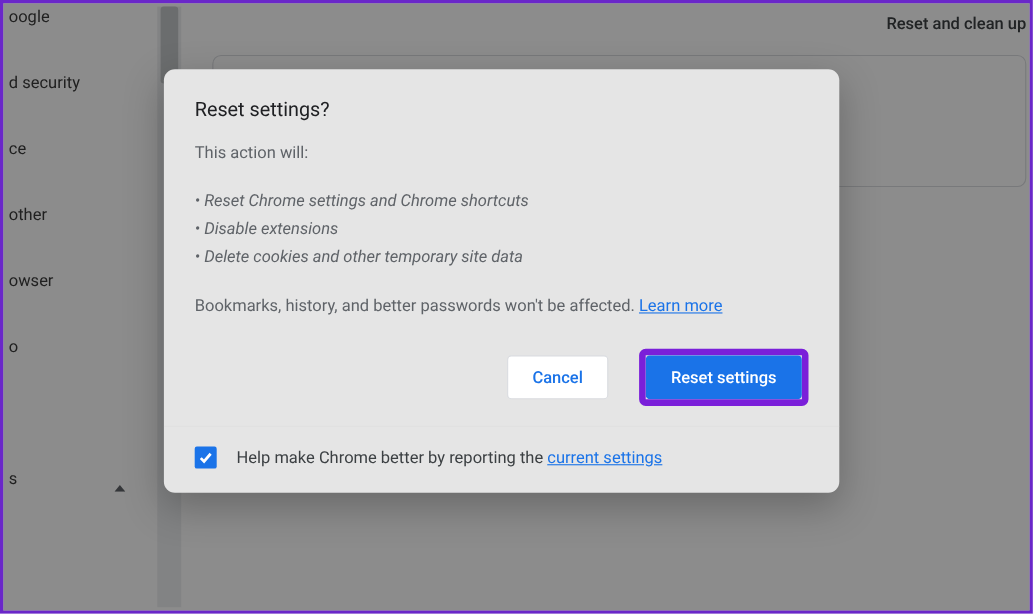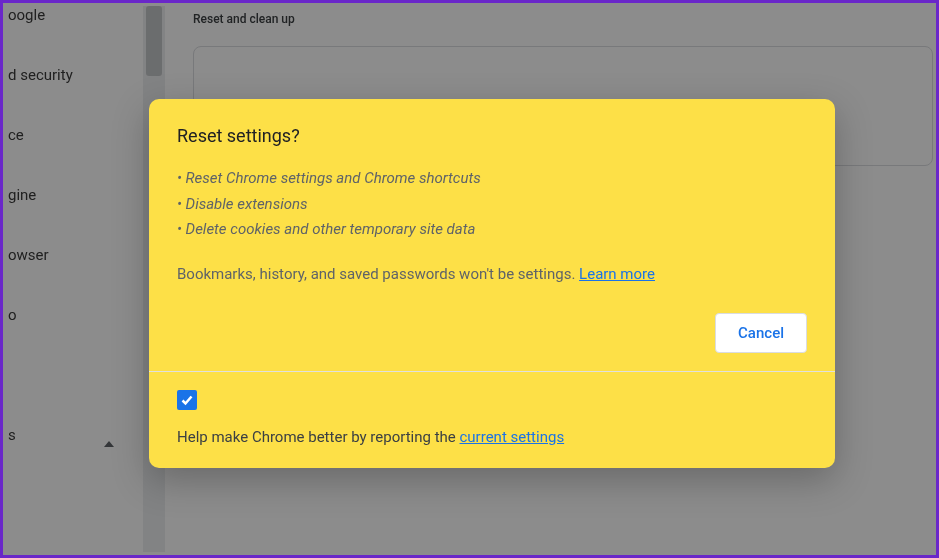--- a/index.html
+++ b/index.html
@@ -62,45 +62,45 @@
     }
 
     
     .main {
       flex: 1;
       background: #fff;
       padding: 0 0 0 28px;
       position: relative;
     }
     .section-title {
-      font-size: 12px;
+      font-size: 15px;
       color: #3c4043;
       font-weight: 500;
       padding: 6px 0 10px 0;
+      text-align: right;
     }
     .card {
       margin-top: 10px;
       border: 1px solid #dadce0;
       border-radius: 8px;
       height: 120px;
       width: 100%;
     }
 
     
     .dialog {
       position: absolute;
       top: 63px;
       left: 149px;
-      width: 686px;
-      background: #fde047;
+      width: 614px;
+      background: #e5e5e5;
       border-radius: 10px;
       box-shadow: 0 12px 36px rgba(0,0,0,0.25);
       z-index: 10;
       overflow: hidden;
-      margin-top: 36px;
     }
     .dialog-body {
       padding: 26px 28px 18px 28px;
       font-size: 15px;
       color: #5f6368;
     }
     .dialog-title {
       font-size: 18px;
       color: #202124;
       font-weight: 400;
@@ -143,24 +143,24 @@
       display: inline-flex;
     }
     .highlight-frame .btn {
       border-radius: 4px;
     }
 
     .dialog-footer {
       border-top: 1px solid #e0e0e0;
       padding: 18px 28px 22px 28px;
       display: flex;
+      align-items: center;
       gap: 18px;
       font-size: 15px;
       color: #3c4043;
-      flex-direction: column;
     }
     .checkbox {
       width: 20px; height: 20px;
       background: #1a73e8;
       border-radius: 2px;
       display: inline-flex;
       align-items: center; justify-content: center;
       cursor: pointer;
       flex-shrink: 0;
     }
@@ -176,21 +176,21 @@
       <div class="sidebar-item">
           <span>oogle</span>
         </div>
       <div class="sidebar-item">
           <span>d security</span>
         </div>
       <div class="sidebar-item">
           <span>ce</span>
         </div>
       <div class="sidebar-item">
-          <span>gine</span>
+          <span>other</span>
         </div>
       <div class="sidebar-item">
           <span>owser</span>
         </div>
       <div class="sidebar-item">
           <span>o</span>
         </div>
       <div class="sidebar-item">
           <span></span>
         </div>
@@ -211,30 +211,34 @@
     <div class="main">
       <div class="section-title">Reset and clean up</div>
       <div class="card"></div>
     </div>
   </div>
 </div>
 
 <div class="dialog">
   <div class="dialog-body">
     <div class="dialog-title">Reset settings?</div>
+    <div class="lead">This action will:</div>
     <div class="bullets">
       <div>• <span>Reset Chrome settings and Chrome shortcuts</span></div>
       <div>• <span>Disable extensions</span></div>
       <div>• <span>Delete cookies and other temporary site data</span></div>
     </div>
     <div class="note">
-      <span>Bookmarks, history, and saved passwords won't be settings. </span><span class="link">Learn more</span>
+      <span>Bookmarks, history, and better passwords won't be affected. </span><span class="link">Learn more</span>
     </div>
     <div class="actions">
       <button class="btn btn-cancel">Cancel</button>
+      <span class="highlight-frame">
+        <button class="btn btn-primary">Reset settings</button>
+      </span>
     </div>
   </div>
   <div class="dialog-footer">
     <span class="checkbox">
       <svg viewBox="0 0 14 14">
           <polyline points="2.5,7.5 5.5,10.5 11.5,3.5"></polyline>
         </svg>
     </span>
     <span>
       <span>Help make Chrome better by reporting the </span><span class="link">current settings</span>

